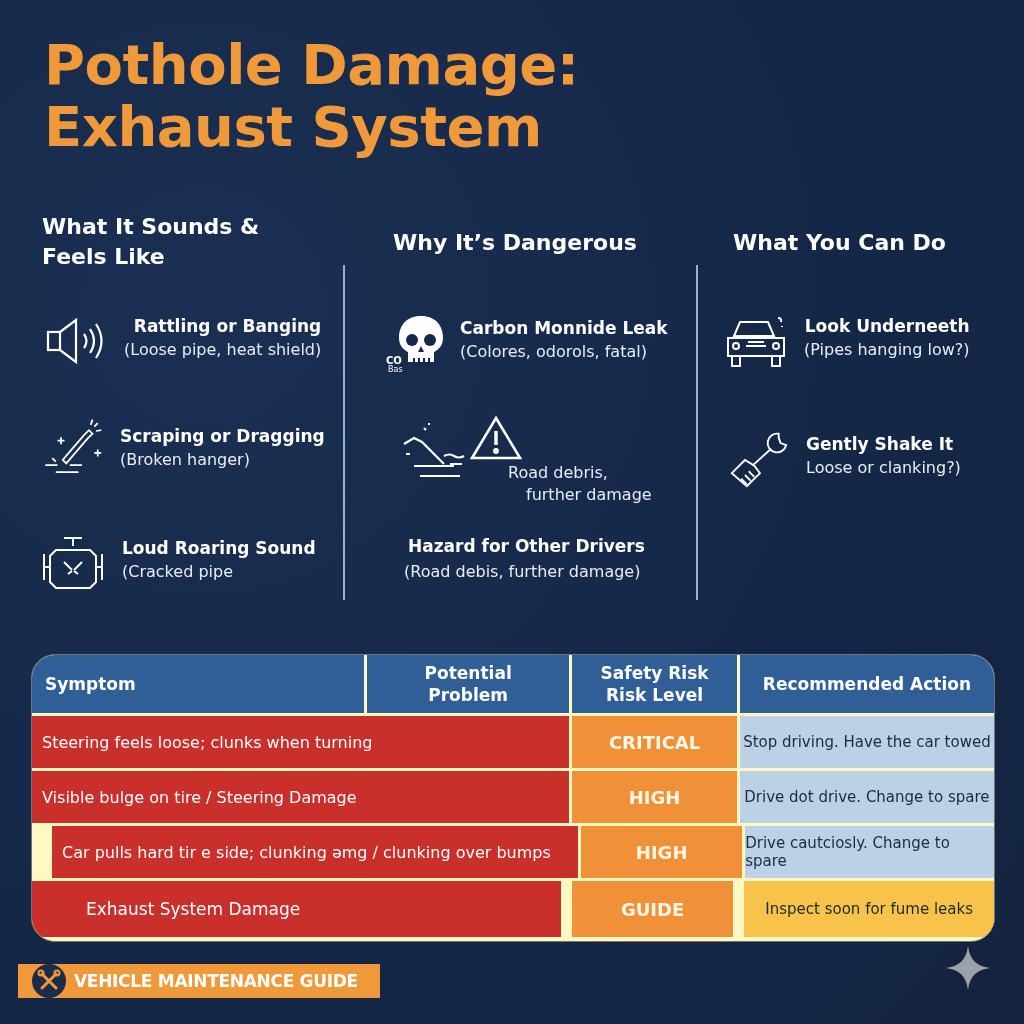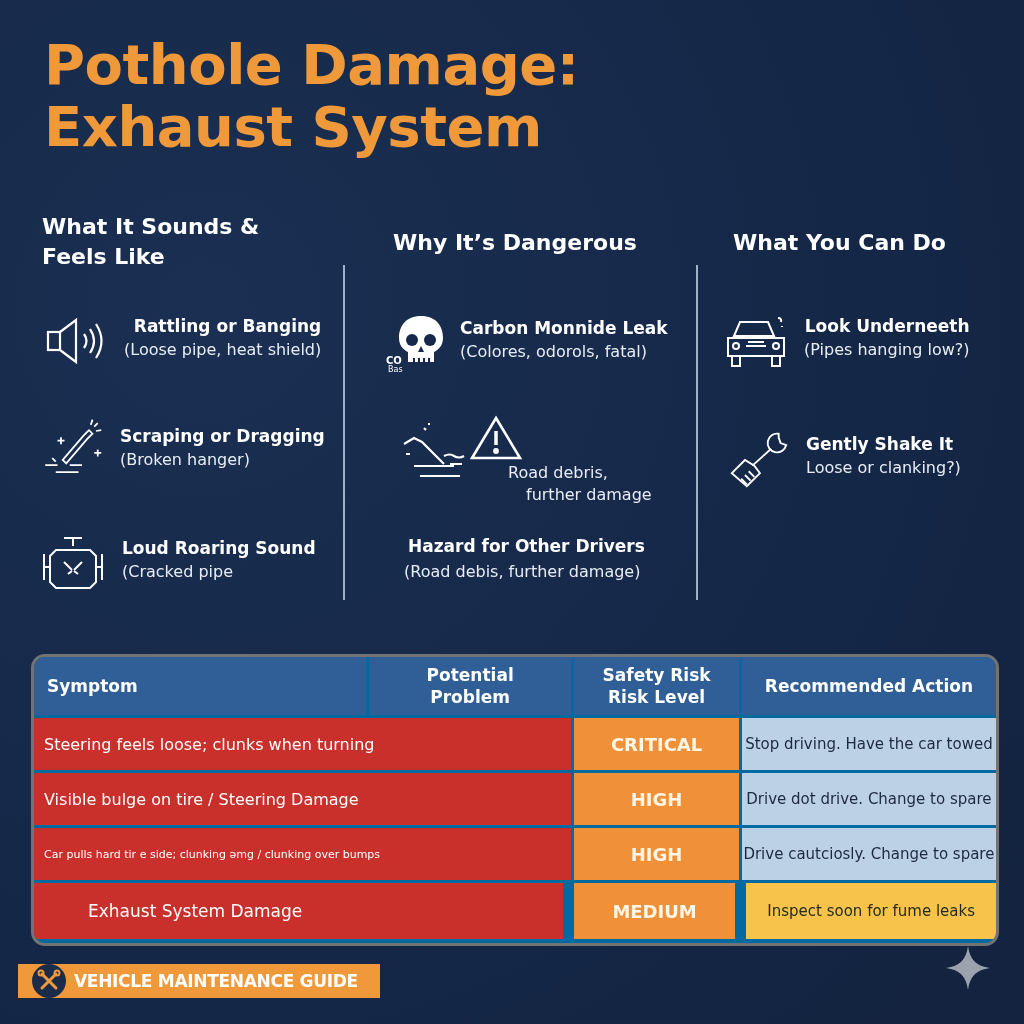--- a/index.html
+++ b/index.html
@@ -22,22 +22,22 @@
   .vdiv { position:absolute; width:2px; background:#9fb0c9; top:265px; height:335px; }
   .item { position:absolute; display:flex; align-items:flex-start; }
   .item .icon { width:70px; height:60px; margin-right:10px; flex:none; }
   .item .t { font-weight:bold; font-size:17px; line-height:24px; }
   .item .s { font-size:16px; line-height:24px; color:#e8edf5; }
   .plain { position:absolute; font-size:16px; line-height:24px; color:#e8edf5; }
   .plain.b { font-weight:bold; font-size:17px; color:#fff; }
 
   .table {
     position:absolute; left:31px; top:654px; width:962px; height:286px;
-    border:3px solid #737373; border-radius:14px; overflow:hidden;
-    background:#0369a1;
+    border:1px solid #737373; border-radius:24px; overflow:hidden;
+    background:#fef9c3;
   }
   .row { display:flex; height:52px; margin-bottom:3px; }
   .row.head { height:58px; }
   .cell { display:flex; align-items:center; box-sizing:border-box; font-size:16px; }
   .c1 { width:333px; margin-right:3px; }
   .c2 { width:203px; margin-right:3px; justify-content:center; text-align:center; }
   .c3 { width:165px; margin-right:3px; justify-content:center; text-align:center; }
   .c4 { width:255px; justify-content:center; }
   .head .cell { background:#2f5f96; font-weight:bold; font-size:17px; line-height:22px; color:#fff; }
   .sym { background:#c9302c; color:#fff; padding-left:10px; width:539px; margin-right:3px; }
@@ -200,27 +200,27 @@
     <div class="cell sym">Steering feels loose; clunks when turning</div>
     <div class="cell c3 risk">CRITICAL</div>
     <div class="cell c4 act">Stop driving. Have the car towed</div>
   </div>
   <div class="row">
     <div class="cell sym">Visible bulge on tire / Steering Damage</div>
     <div class="cell c3 risk">HIGH</div>
     <div class="cell c4 act">Drive dot drive. Change to spare</div>
   </div>
   <div class="row">
-    <div class="cell sym" style="font-size:11px;">Car pulls hard tir e side; clunking əmg / clunking over bumps</div>
+    <div class="cell sym" style="font-size:16px;margin-left:20px;">Car pulls hard tir e side; clunking əmg / clunking over bumps</div>
     <div class="cell c3 risk">HIGH</div>
     <div class="cell c4 act">Drive cautciosly. Change to spare</div>
   </div>
   <div class="row" style="height:56px; margin-bottom:0;gap:8px;">
     <div class="cell sym" style="padding-left:54px; font-size:17px;">Exhaust System Damage</div>
-    <div class="cell c3 risk">MEDIUM</div>
+    <div class="cell c3 risk">GUIDE</div>
     <div class="cell c4 act med">Inspect soon for fume leaks</div>
   </div>
 </div>
 
 <div class="badge">
   <div class="ic">
     <svg width="24" height="24" viewBox="0 0 24 24" fill="none" stroke="#f0993a" stroke-width="3" stroke-linecap="round">
       <path d="M5 5 L19 19"></path>
         <path d="M19 5 L5 19"></path>
       <circle cx="4" cy="4" r="2.5" stroke-width="2"></circle>

